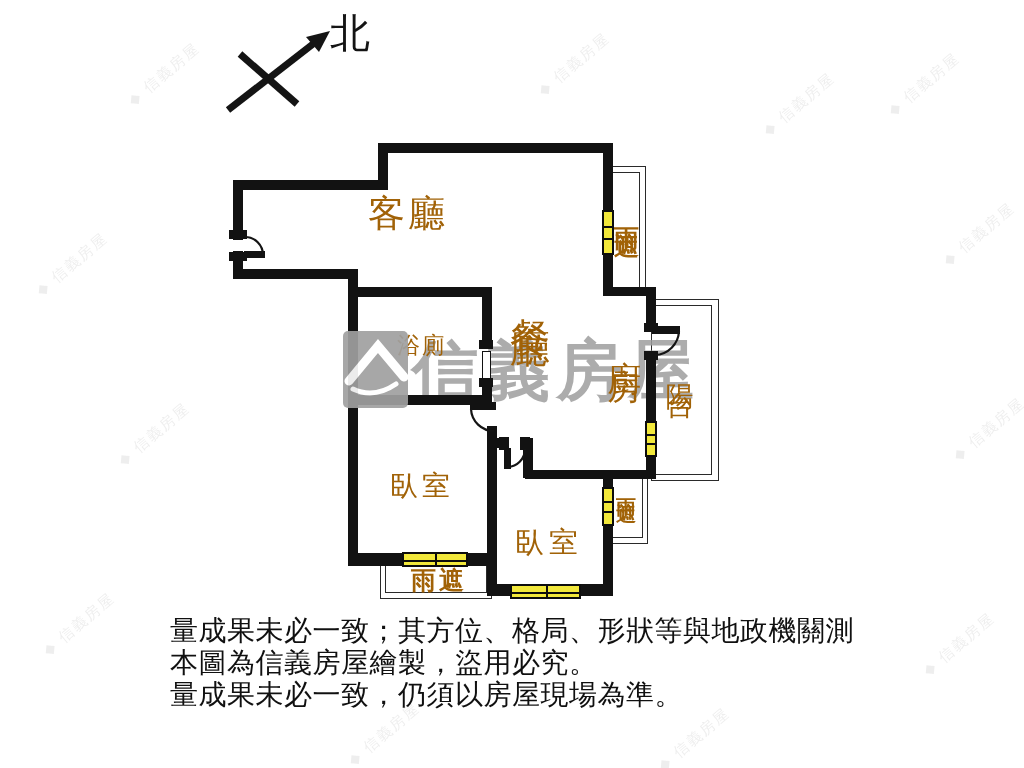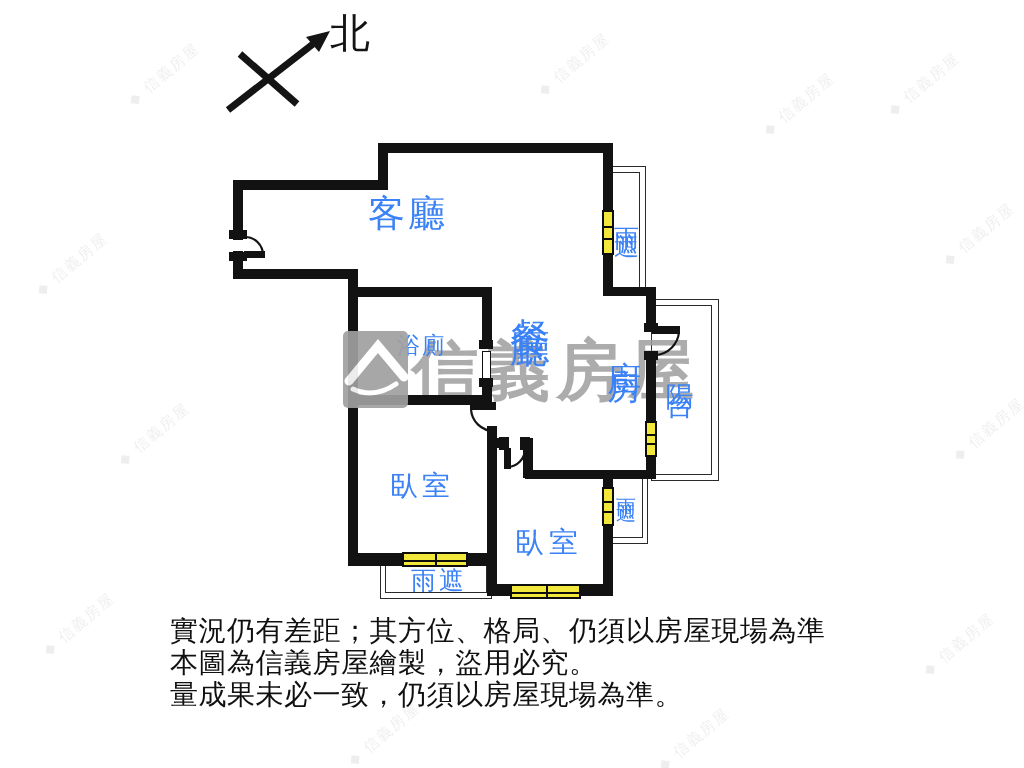--- a/index.html
+++ b/index.html
@@ -3,37 +3,37 @@
 <meta charset="utf-8">
 <style>
   html,body{margin:0;padding:0;background:#ffffff;}
   #stage{position:relative;width:1024px;height:768px;background:#ffffff;overflow:hidden;
          font-family:"DejaVu Serif","Liberation Serif",serif;}
   .wall{position:absolute;background:#121212;z-index:20;}
   .win{position:absolute;background:#f2e83b;border:2px solid #0d0d0d;box-sizing:border-box;z-index:26;}
   .win .div-h{position:absolute;left:0;width:100%;height:0;border-top:2px solid #0d0d0d;}
   .win .div-v{position:absolute;top:0;height:100%;width:0;border-left:2px solid #0d0d0d;}
   .thin{position:absolute;border:1.5px solid #2a2a2a;box-sizing:border-box;z-index:4;background:transparent;}
-  .room-label{position:absolute;color:#3b82f6;z-index:15;white-space:nowrap;line-height:1.08;}
+  .room-label{position:absolute;color:#a16207;z-index:15;white-space:nowrap;line-height:1.08;}
   .vtext{writing-mode:vertical-rl;text-orientation:upright;}
   .overlay{position:absolute;left:0;top:0;z-index:22;}
   .logo-mark{position:absolute;left:343px;top:331px;width:65px;height:77px;background:#a0a0a0;
              border-radius:5px;z-index:30;opacity:0.92;}
   .brand{position:absolute;left:412px;top:326px;font-size:66px;font-weight:bold;color:#9e9e9e;
          letter-spacing:6px;z-index:10;opacity:0.85;white-space:nowrap;}
   .notice{position:absolute;left:336px;top:408px;font-size:14px;color:#a9a9a9;letter-spacing:1px;
           z-index:10;white-space:nowrap;}
   .disclaimer{position:absolute;left:170px;top:615px;width:740px;z-index:6;color:#101010;
               font-size:28px;line-height:32px;letter-spacing:0.5px;}
   .north-label{position:absolute;left:330px;top:6px;font-size:40px;color:#141414;z-index:15;}
   .faint-mark{position:absolute;z-index:1;color:rgba(90,90,90,0.10);font-size:15px;letter-spacing:2px;
               transform:rotate(-40deg);white-space:nowrap;}
   .bath-leaf{position:absolute;left:482px;top:351px;width:9px;height:28px;background:#ffffff;
              border:1.5px solid #111;box-sizing:border-box;z-index:26;}
-  .canopy-label{z-index:15;}
+  .canopy-label{z-index:15;font-weight:bold;}
 </style>
 </head>
 <body>
 
 <div id="stage">
 
   <svg class="overlay" width="1024" height="768" viewBox="0 0 1024 768">
 
     <g>
       <line x1="240" y1="54" x2="297" y2="104" stroke="#141414" stroke-width="7"></line>
@@ -68,21 +68,21 @@
 
   <div class="logo-mark">
     <svg width="65" height="77" viewBox="0 0 65 77">
       <path d="M6 50 L35 15 L61 46" fill="none" stroke="#ffffff" stroke-width="9" stroke-linecap="round"></path>
       <path d="M10 58 Q31 68 53 53" fill="none" stroke="#ffffff" stroke-width="5" stroke-linecap="round"></path>
     </svg>
   </div>
   <div class="brand">信義房屋</div>
 
   <div class="disclaimer">
-    <div>實況仍有差距；其方位、格局、仍須以房屋現場為準</div>
+    <div>量成果未必一致；其方位、格局、形狀等與地政機關測</div>
     <div>本圖為信義房屋繪製，盜用必究。</div>
     <div>量成果未必一致，仍須以房屋現場為準。</div>
   </div>
 
   <div id="thin-layer">
       <div class="thin" style="left: 651px; top: 299px; width: 68px; height: 182px;"></div>
       <div class="thin" style="left: 651px; top: 305px; width: 61px; height: 170px;"></div>
       <div class="thin" style="left: 611px; top: 166px; width: 35px; height: 128px;"></div>
       <div class="thin" style="left: 611px; top: 172px; width: 29px; height: 122px;"></div>
       <div class="thin" style="left: 380px; top: 562px; width: 112px; height: 37px;"></div>

